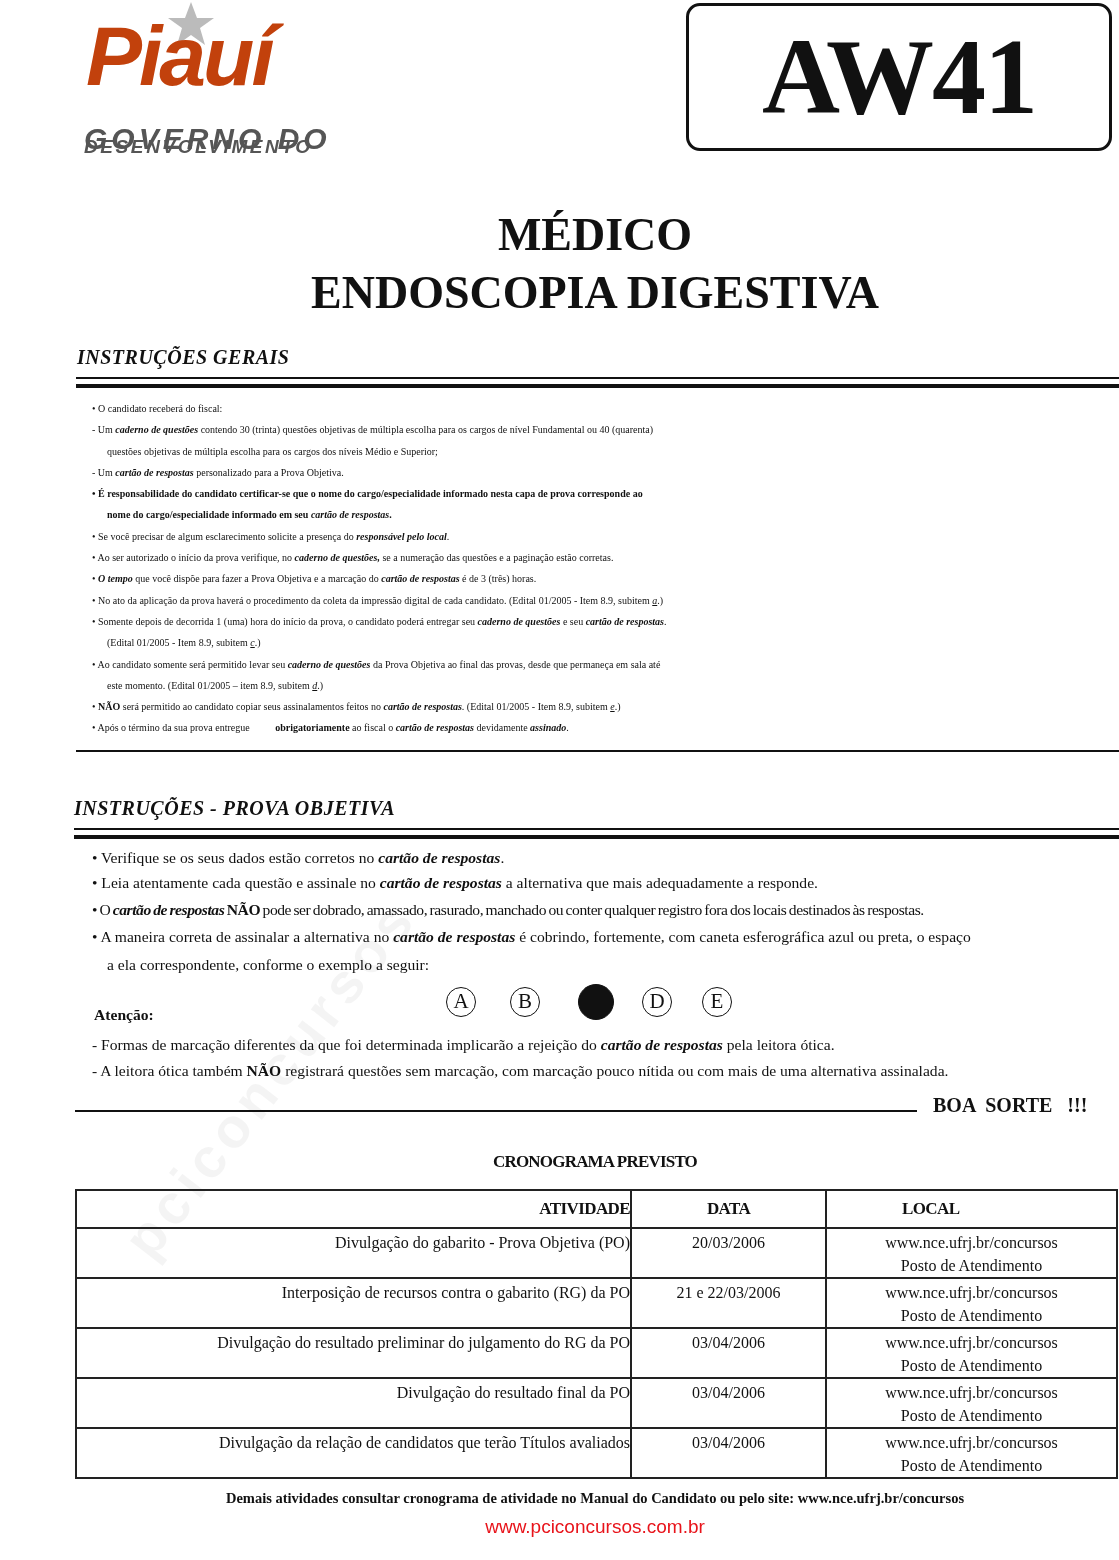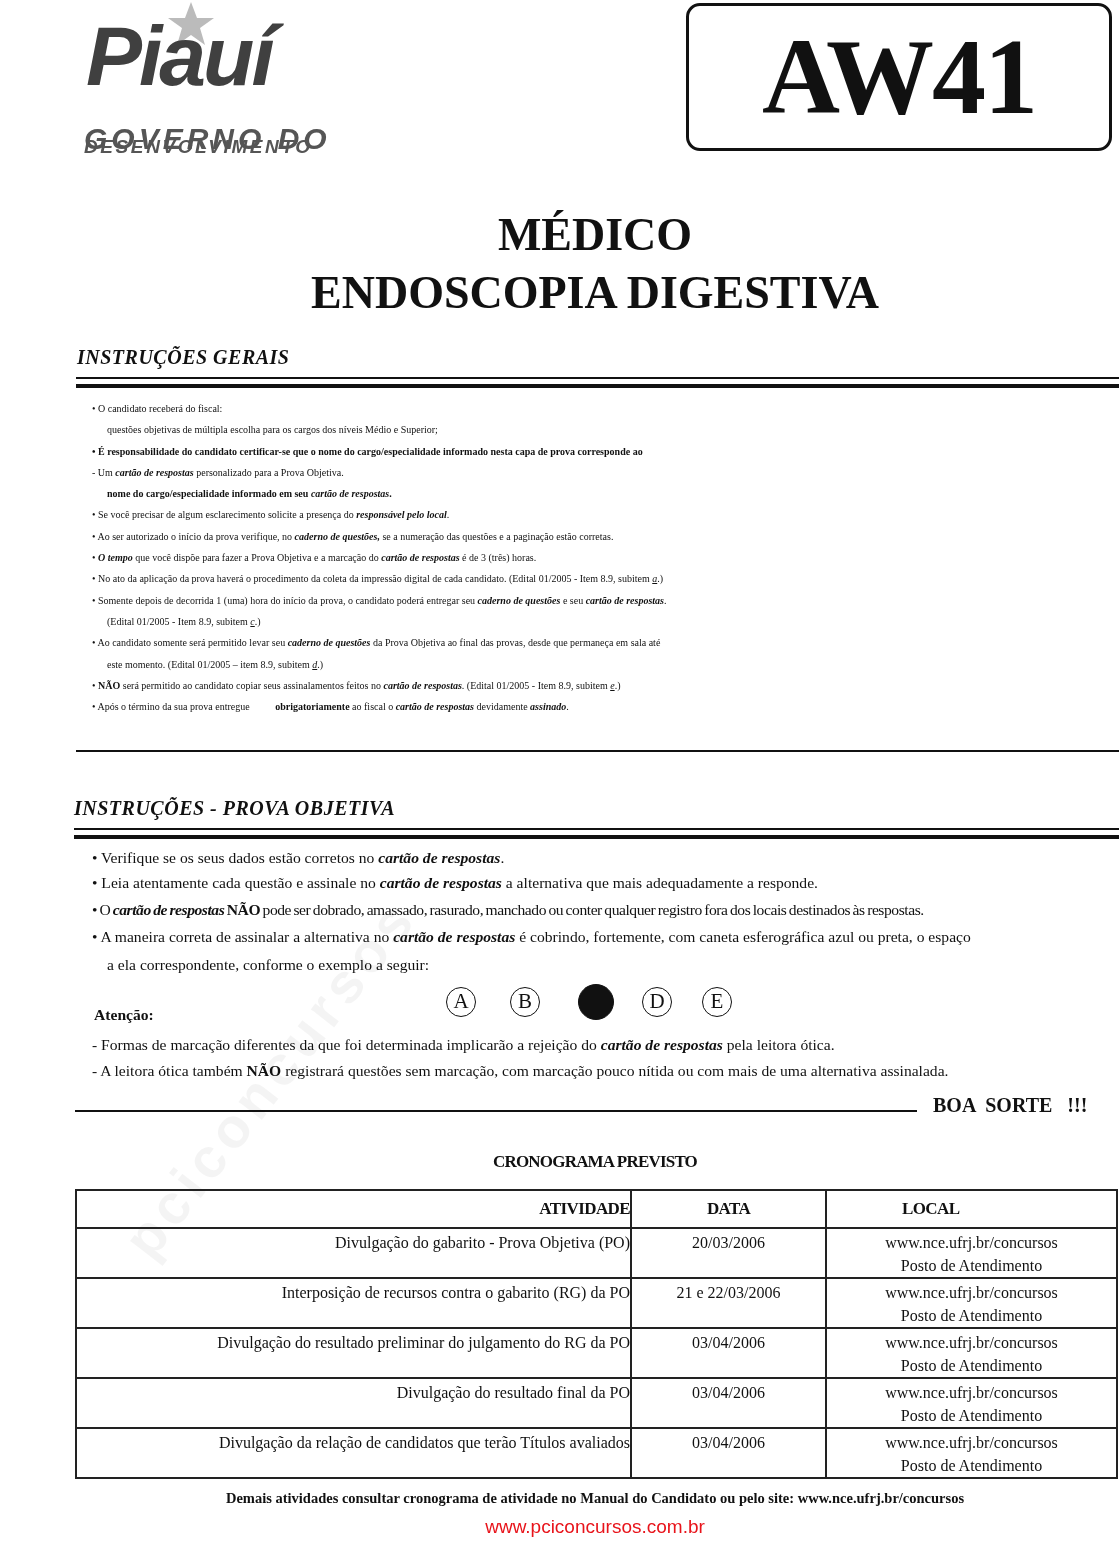--- a/index.html
+++ b/index.html
@@ -7,21 +7,21 @@
     width: 1119px; height: 1560px; position: relative; overflow: hidden;
     font-family: "Liberation Serif", "DejaVu Serif", serif; color: #111;
   }
   .abs { position: absolute; }
   
   .logo { left: 78px; top: 0px; width: 275px; height: 170px; }
   .logo-piaui {
     position: absolute; left: 8px; top: 14px;
     font-family: "Liberation Sans", "DejaVu Sans", sans-serif;
     font-weight: bold; font-style: italic; font-size: 84px; letter-spacing: -3px;
-    color: #404040; line-height: 1;
+    color: #c2410c; line-height: 1;
   }
   .logo-star { position: absolute; left: 88px; top: 0px; width: 50px; height: 48px; }
   .logo-gov {
     position: absolute; left: 6px; top: 124px;
     font-family: "Liberation Sans", "DejaVu Sans", sans-serif; font-weight: bold; font-style: italic;
     font-size: 30px; letter-spacing: 4px; color: #555; line-height: 1;
   }
   .logo-des {
     position: absolute; left: 6px; top: 137px;
     font-family: "Liberation Sans", "DejaVu Sans", sans-serif; font-weight: bold; font-style: italic;
@@ -87,23 +87,24 @@
 
 <div class="abs title" style="top:212px;">MÉDICO</div>
 <div class="abs title" style="top:270px;">ENDOSCOPIA DIGESTIVA</div>
 
 <div class="abs sec-head" style="left:77px; top:346px;">INSTRUÇÕES  GERAIS</div>
 <div class="abs rule-thin" style="left:76px; top:377px; width:1043px;"></div>
 <div class="abs rule-thick" style="left:76px; top:384px; width:1043px;"></div>
 
 <div class="abs lines" style="top:398px;" id="general-list">
     <p style="line-height: 21.3px;"><span>• O candidato receberá do fiscal:</span></p>
+    <p style="line-height: 21.3px;"><span>- Um </span><span style="font-weight: bold; font-style: italic;">caderno de questões</span><span> contendo 30 (trinta) questões objetivas de múltipla escolha para os cargos de nível Fundamental ou 40 (quarenta)</span></p>
     <p style="padding-left: 15px; line-height: 21.3px;"><span>questões objetivas de múltipla escolha para os cargos dos níveis Médio e Superior;</span></p>
+    <p style="line-height: 21.3px;"><span>- Um </span><span style="font-weight: bold; font-style: italic;">cartão de respostas</span><span> personalizado para a  Prova Objetiva.</span></p>
     <p style="line-height: 21.3px;"><span style="font-weight: bold;">• É responsabilidade do candidato certificar-se que o nome do cargo/especialidade informado nesta  capa de prova corresponde ao</span></p>
-    <p style="line-height: 21.3px;"><span>- Um </span><span style="font-weight: bold; font-style: italic;">cartão de respostas</span><span> personalizado para a  Prova Objetiva.</span></p>
     <p style="padding-left: 15px; line-height: 21.3px;"><span style="font-weight: bold;">nome do cargo/especialidade informado em seu </span><span style="font-weight: bold; font-style: italic;">cartão de respostas</span><span style="font-weight: bold;">.</span></p>
     <p style="line-height: 21.3px;"><span>• Se você precisar de algum esclarecimento solicite a presença do </span><span style="font-weight: bold; font-style: italic;">responsável pelo local</span><span>.</span></p>
     <p style="line-height: 21.3px;"><span>• Ao ser autorizado o início da prova verifique, no </span><span style="font-weight: bold; font-style: italic;">caderno de questões,</span><span> se a numeração das questões e a   paginação estão corretas.</span></p>
     <p style="line-height: 21.3px;"><span>• </span><span style="font-weight: bold; font-style: italic;">O tempo</span><span> que você dispõe para fazer a  Prova Objetiva e a marcação do </span><span style="font-weight: bold; font-style: italic;">cartão de respostas</span><span> é de 3 (três) horas.</span></p>
     <p style="line-height: 21.3px;"><span>• No ato da aplicação da prova haverá o procedimento da coleta da impressão digital de cada candidato. (Edital  01/2005 - Item 8.9, subitem </span><span style="font-style: italic; text-decoration: underline;">a</span><span>.)</span></p>
     <p style="line-height: 21.3px;"><span>• Somente depois de decorrida 1 (uma) hora do início da prova, o candidato poderá entregar seu </span><span style="font-weight: bold; font-style: italic;">caderno de questões</span><span> e seu </span><span style="font-weight: bold; font-style: italic;">cartão de respostas</span><span>.</span></p>
     <p style="padding-left: 15px; line-height: 21.3px;"><span>(Edital  01/2005 - Item 8.9, subitem </span><span style="font-style: italic; text-decoration: underline;">c</span><span>.)</span></p>
     <p style="line-height: 21.3px;"><span>• Ao candidato somente será permitido levar seu </span><span style="font-weight: bold; font-style: italic;">caderno de questões</span><span> da Prova Objetiva ao final das provas, desde que permaneça em sala até</span></p>
     <p style="padding-left: 15px; line-height: 21.3px;"><span>este momento. (Edital 01/2005 – item 8.9, subitem </span><span style="font-style: italic; text-decoration: underline;">d</span><span>.)</span></p>
     <p style="line-height: 21.3px;"><span>• </span><span style="font-weight: bold;">NÃO</span><span> será permitido ao candidato copiar seus assinalamentos feitos no </span><span style="font-weight: bold; font-style: italic;">cartão de respostas</span><span>. (Edital  01/2005 - Item 8.9, subitem </span><span style="font-style: italic; text-decoration: underline;">e</span><span>.)</span></p>

